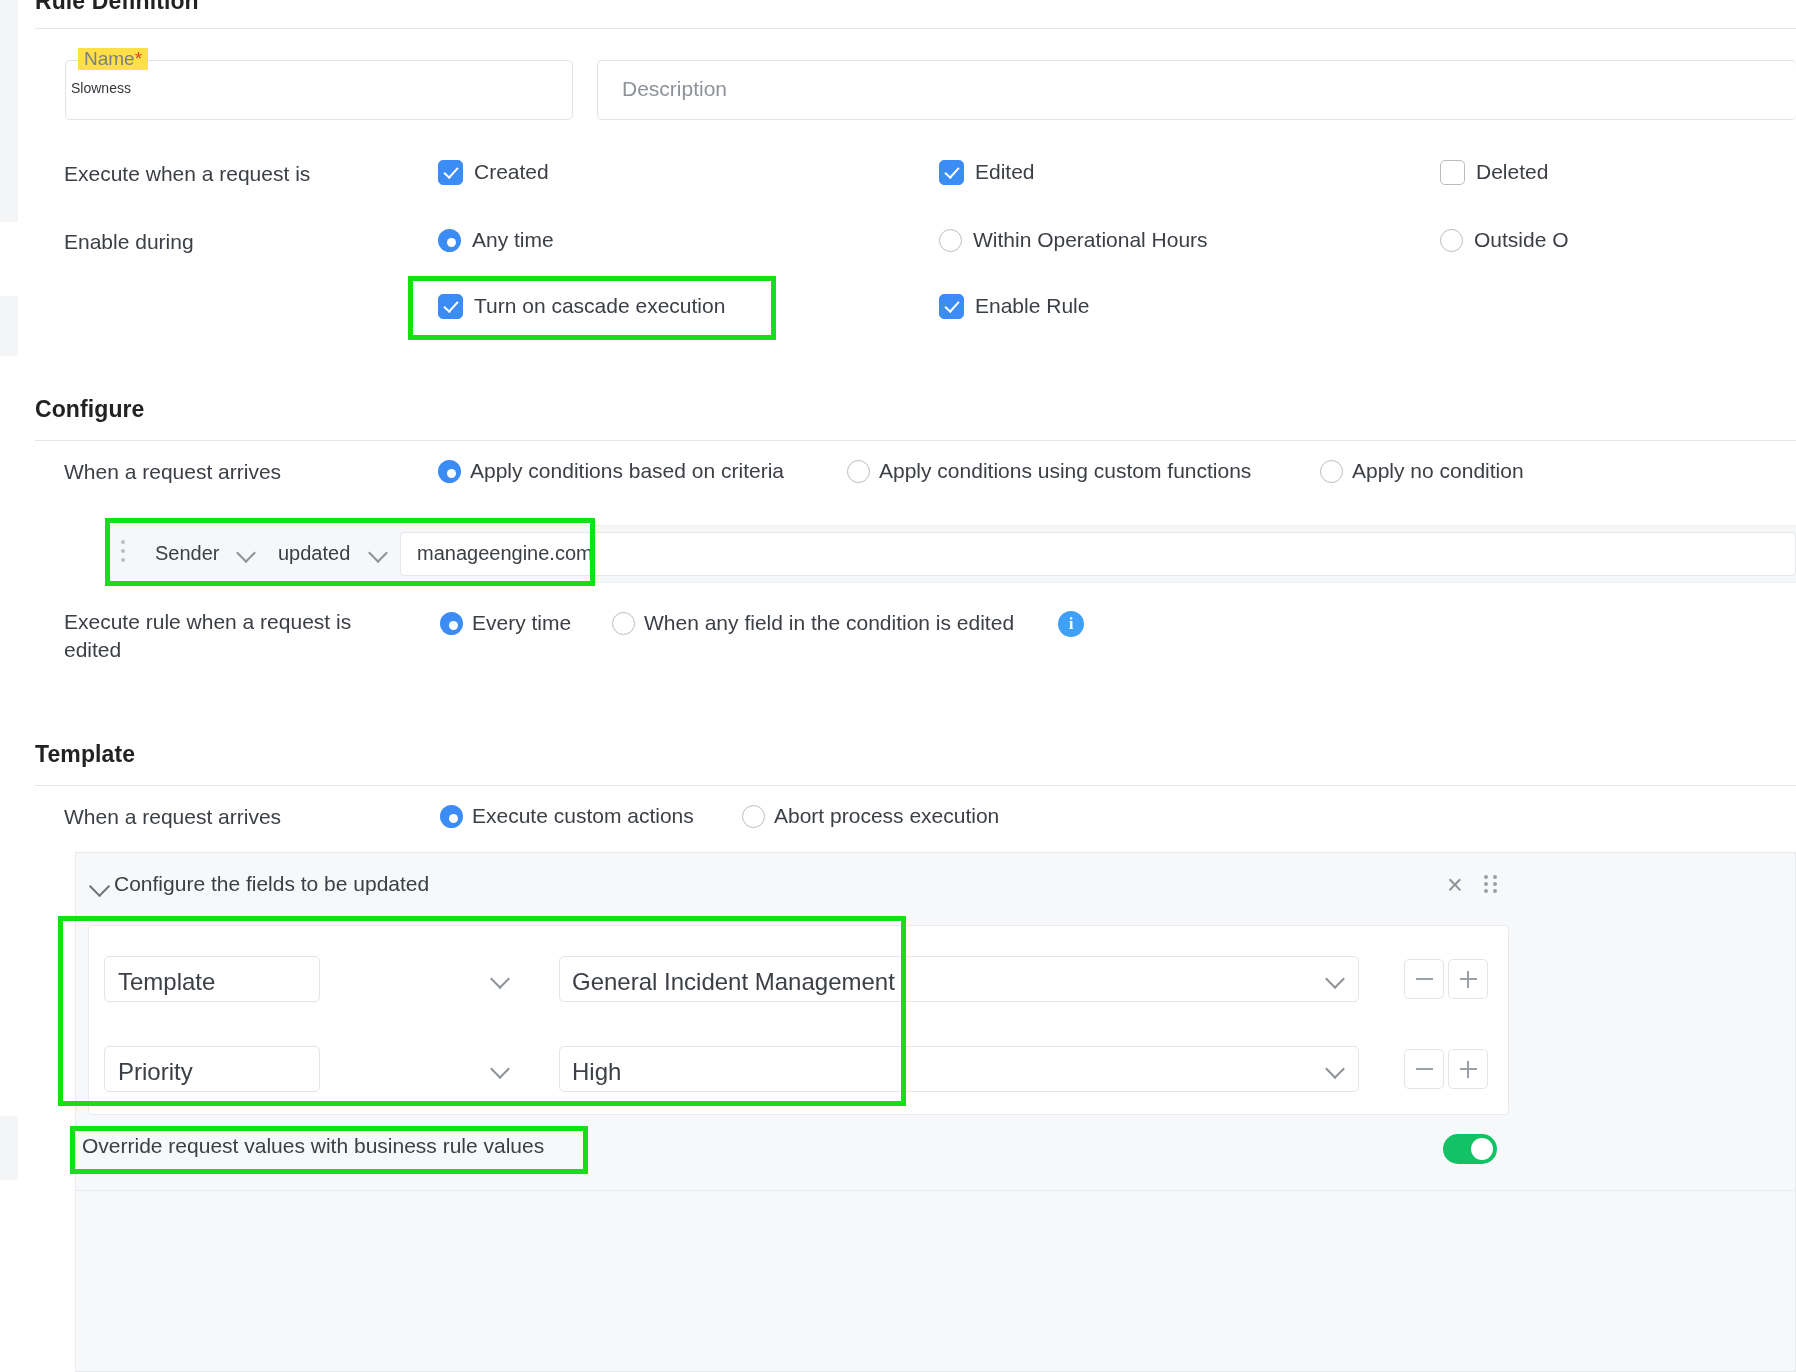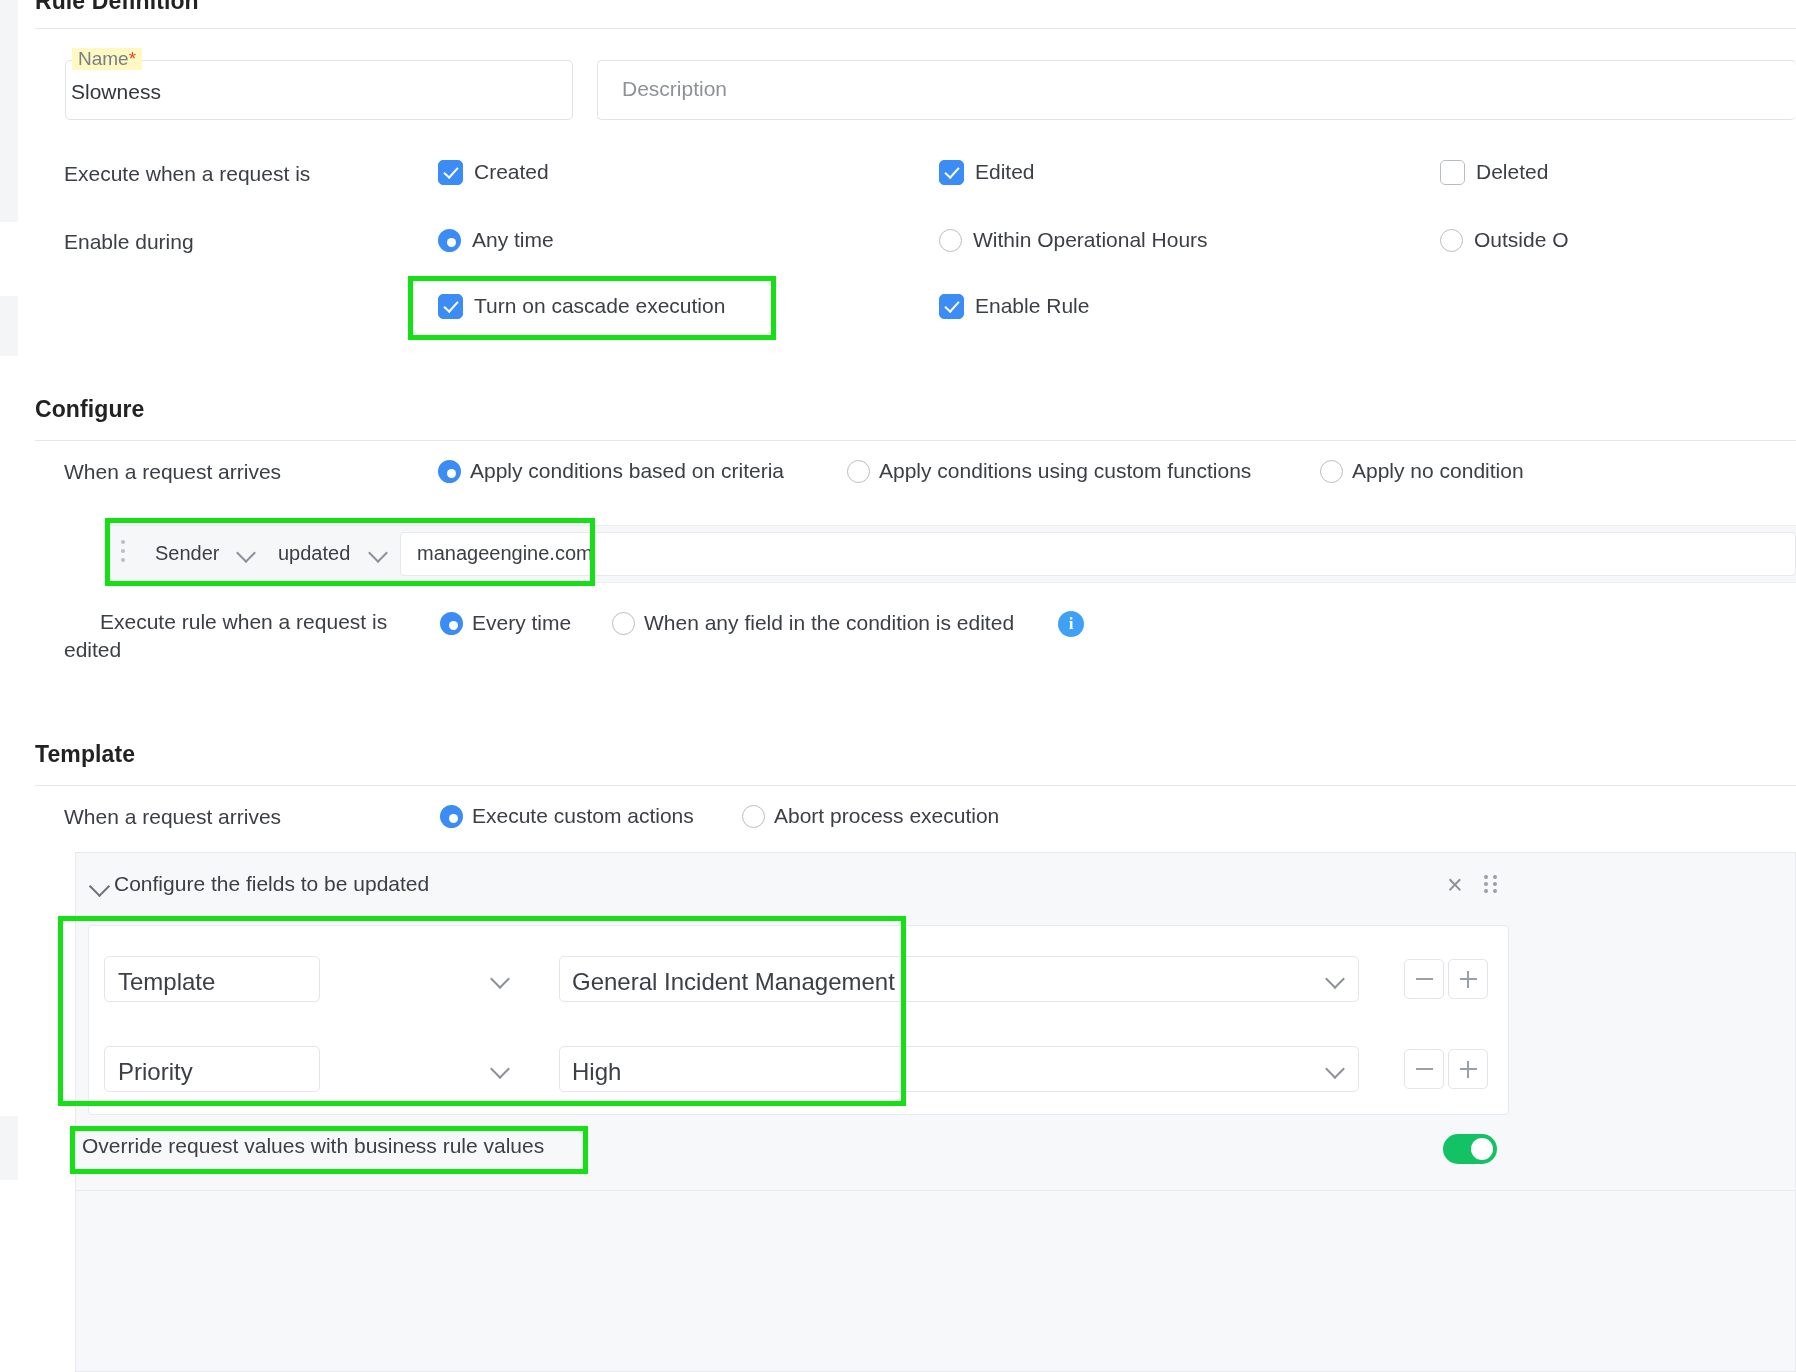--- a/index.html
+++ b/index.html
@@ -30,25 +30,25 @@
   #rule-def-hr{position:absolute;left:35px;top:28px;width:1761px;}
 
   .fieldbox{
     position:absolute;
     border:1px solid #dfe2e6;border-radius:5px;
     background:#fff;
     box-sizing:border-box;
   }
   #name-box{left:65px;top:60px;width:508px;height:60px;}
   #name-legend{
-    position:absolute;left:72px;top:48px;background:#fef9c3;padding:0 6px;
+    position:absolute;left:78px;top:48px;background:#fde047;padding:0 6px;
     font-size:19px;color:#7a7f87;
   }
   #name-legend .req{color:#e8412b;font-size:19px;}
-  #name-value{position:absolute;left:71px;top:80px;font-size:21px;color:#33373c;}
+  #name-value{position:absolute;left:71px;top:80px;font-size:14px;color:#33373c;}
 
   #desc-box{left:597px;top:60px;width:1199px;height:60px;border-right:none;}
   #desc-placeholder{position:absolute;left:622px;top:77px;font-size:21px;color:#8d9299;}
 
   .row-label{position:absolute;font-size:21px;color:#3c4046;}
   #lbl-exec-when{left:64px;top:162px;}
   #lbl-exec-during{left:64px;top:230px;}
 
   
   .cb{
@@ -85,21 +85,21 @@
   .drag-dots{position:absolute;width:4px;height:26px;}
   .drag-dots i{display:block;width:4px;height:4px;border-radius:50%;background:#b9bec5;margin-bottom:5px;}
   .sel-text{position:absolute;font-size:20px;color:#3c4046;}
   .chev{position:absolute;width:12px;height:12px;border-right:2.2px solid #8d9299;border-bottom:2.2px solid #8d9299;transform:rotate(45deg);}
   #cond-value-box{
     position:absolute;left:400px;top:532px;width:1396px;height:44px;
     background:#fff;border:1px solid #e6e8ec;border-radius:4px;box-sizing:border-box;
   }
   #cond-value{position:absolute;left:417px;top:542px;font-size:20px;color:#3c4046;}
 
-  #lbl-exec-edit-1{left:64px;top:610px;margin-left:36px;}
+  #lbl-exec-edit-1{left:64px;top:610px;}
   #lbl-exec-edit-2{left:64px;top:638px;}
 
   .info-icon{
     position:absolute;width:26px;height:26px;border-radius:50%;background:#3fa0f7;
     color:#fff;font-size:17px;font-weight:bold;text-align:center;line-height:26px;
     font-family:"Liberation Serif", serif;
   }
 
   
   #act-title{position:absolute;left:35px;top:741px;}

